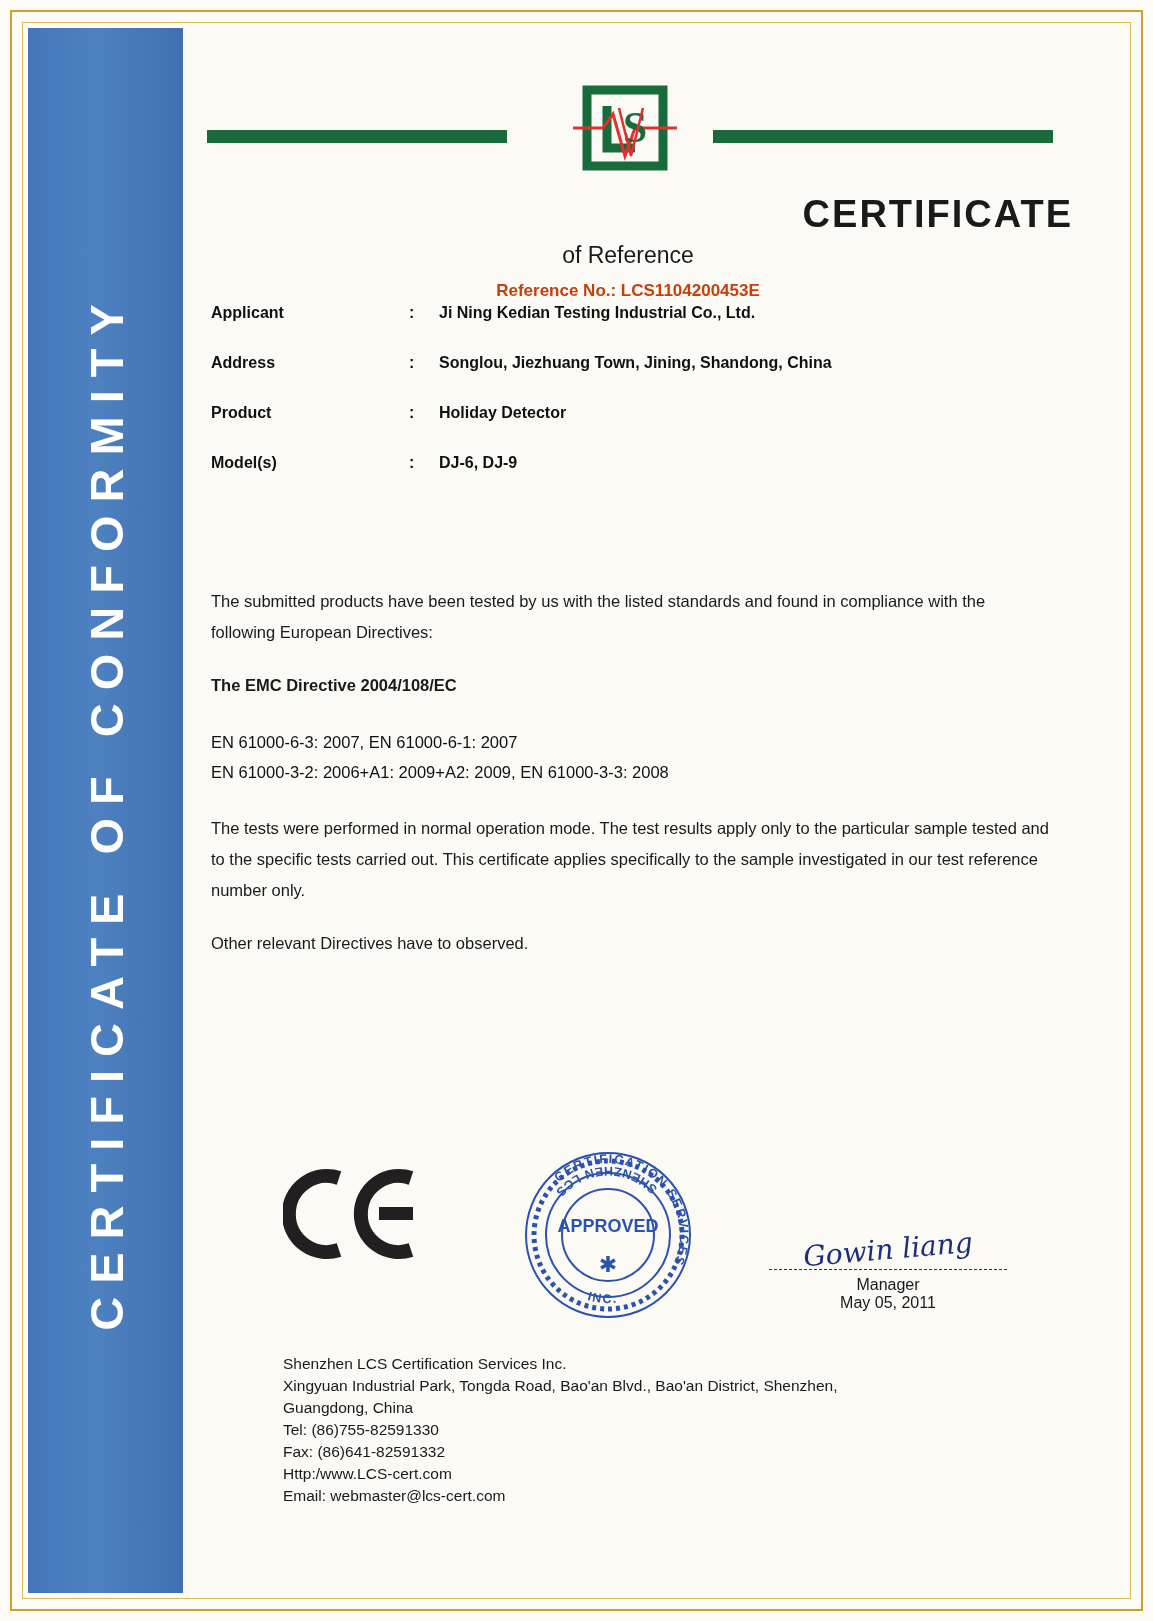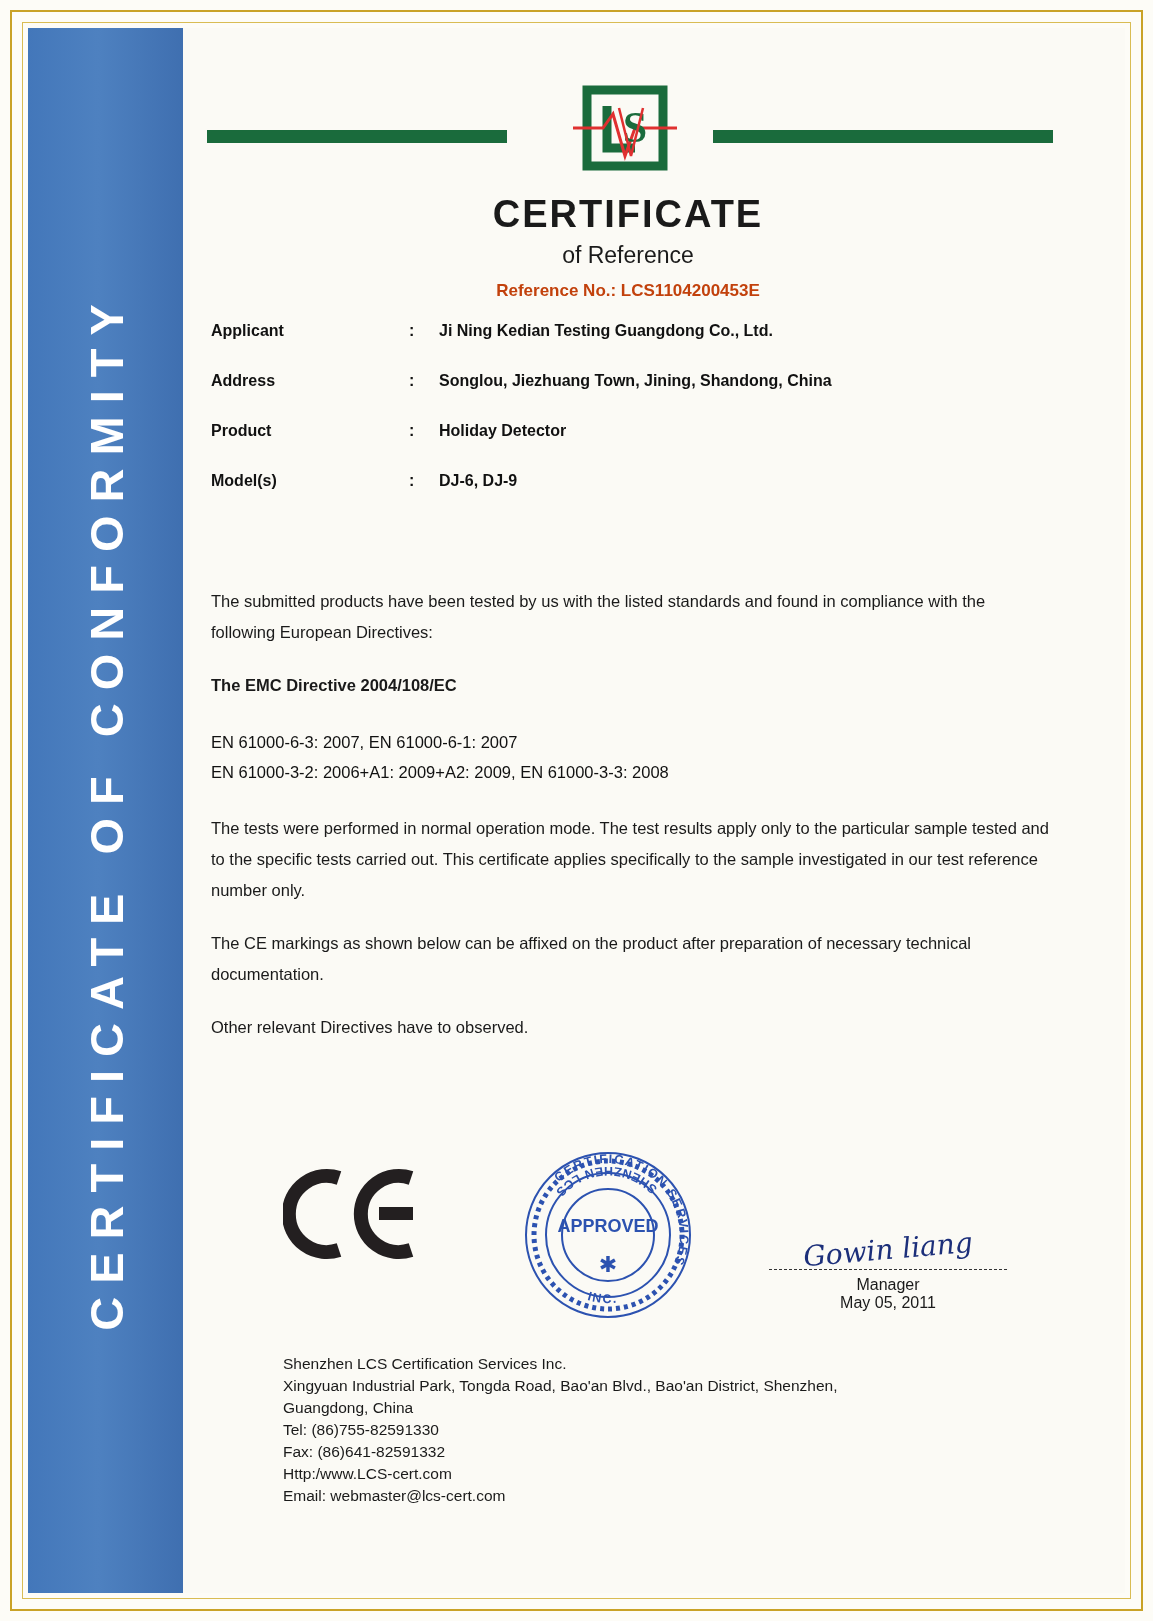--- a/index.html
+++ b/index.html
@@ -105,37 +105,38 @@
     left: 0;
     top: 165px;
     width: 890px;
     text-align: center;
   }
   .cert-title {
     font-size: 38px;
     font-weight: bold;
     letter-spacing: 2px;
     color: #1a1a1a;
+    text-align: right;
   }
   .cert-sub {
     font-size: 23px;
     color: #1a1a1a;
     margin-top: 6px;
   }
   .cert-ref {
     font-size: 17px;
     font-weight: bold;
     color: #c2410c;
     margin-top: 12px;
   }
   
   .fields {
     position: absolute;
     left: 28px;
-    top: 294px;
+    top: 276px;
     width: 840px;
   }
   .field-row {
     display: flex;
     align-items: baseline;
     margin-bottom: 32px;
   }
   .field-label {
     width: 198px;
     font-size: 16px;
@@ -276,21 +277,21 @@
     <div class="title-block">
       <div class="cert-title">CERTIFICATE</div>
       <div class="cert-sub">of Reference</div>
       <div class="cert-ref">Reference No.: LCS1104200453E</div>
     </div>
 
     <div class="fields">
       <div class="field-row">
         <div class="field-label">Applicant</div>
         <div class="field-colon">:</div>
-        <div class="field-value">Ji Ning Kedian Testing Guangdong Co., Ltd.</div>
+        <div class="field-value">Ji Ning Kedian Testing Industrial Co., Ltd.</div>
       </div>
       <div class="field-row">
         <div class="field-label">Address</div>
         <div class="field-colon">:</div>
         <div class="field-value">Songlou, Jiezhuang Town, Jining, Shandong, China</div>
       </div>
       <div class="field-row">
         <div class="field-label">Product</div>
         <div class="field-colon">:</div>
         <div class="field-value">Holiday Detector</div>
@@ -303,21 +304,20 @@
     </div>
 
     <div class="body-block">
       <div class="para">The submitted products have been tested by us with the listed standards and found in compliance with the following European Directives:</div>
       <div class="para bold">The EMC Directive 2004/108/EC</div>
       <div class="std-block">
         <div class="std-line">EN 61000-6-3: 2007, EN 61000-6-1: 2007</div>
         <div class="std-line">EN 61000-3-2: 2006+A1: 2009+A2: 2009, EN 61000-3-3: 2008</div>
       </div>
       <div class="para">The tests were performed in normal operation mode. The test results apply only to the particular sample tested and to the specific tests carried out. This certificate applies specifically to the sample investigated in our test reference number only.</div>
-      <div class="para">The CE markings as shown below can be affixed on the product after preparation of necessary technical documentation.</div>
       <div class="para">Other relevant Directives have to observed.</div>
     </div>
 
     <div class="marks">
 
       <div class="ce-mark">
         <svg viewBox="0 0 140 96" width="140" height="96">
           <path d="M56 12 A38 38 0 1 0 56 84" fill="none" stroke="#231f20" stroke-width="14"></path>
           <path d="M128 12 A38 38 0 1 0 128 84" fill="none" stroke="#231f20" stroke-width="14"></path>
           <rect x="96" y="41" width="34" height="13" fill="#231f20"></rect>

